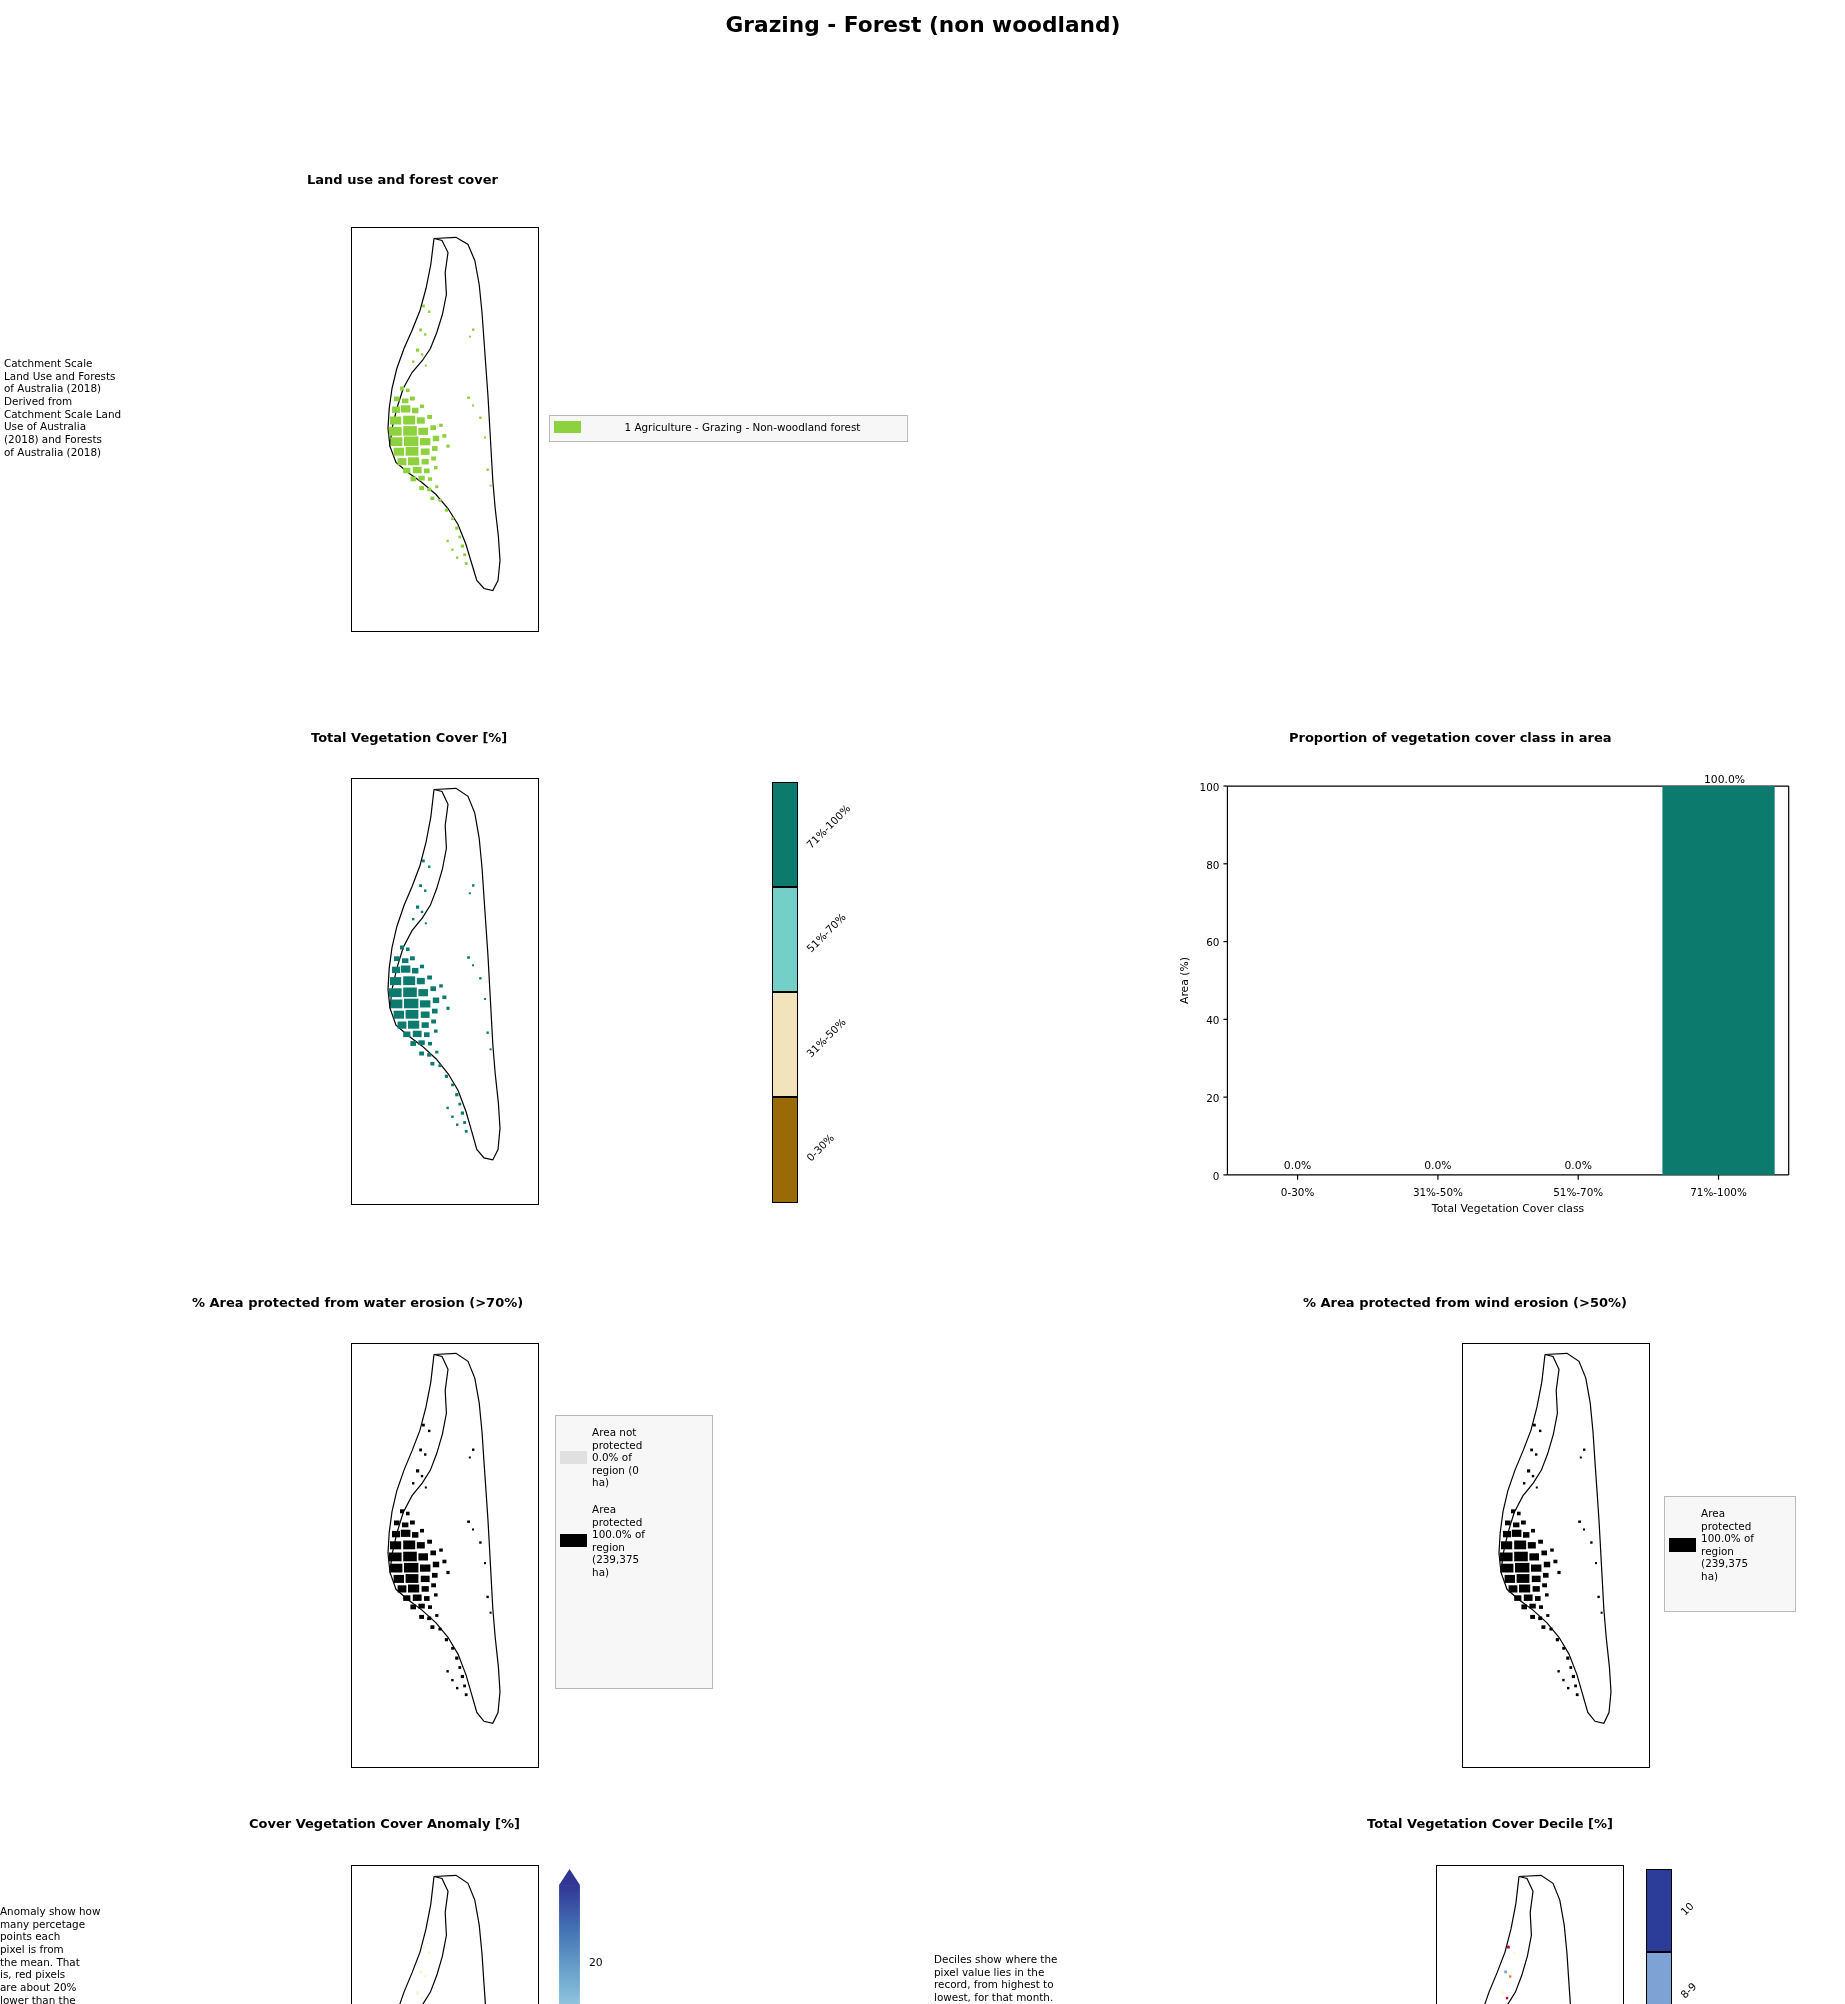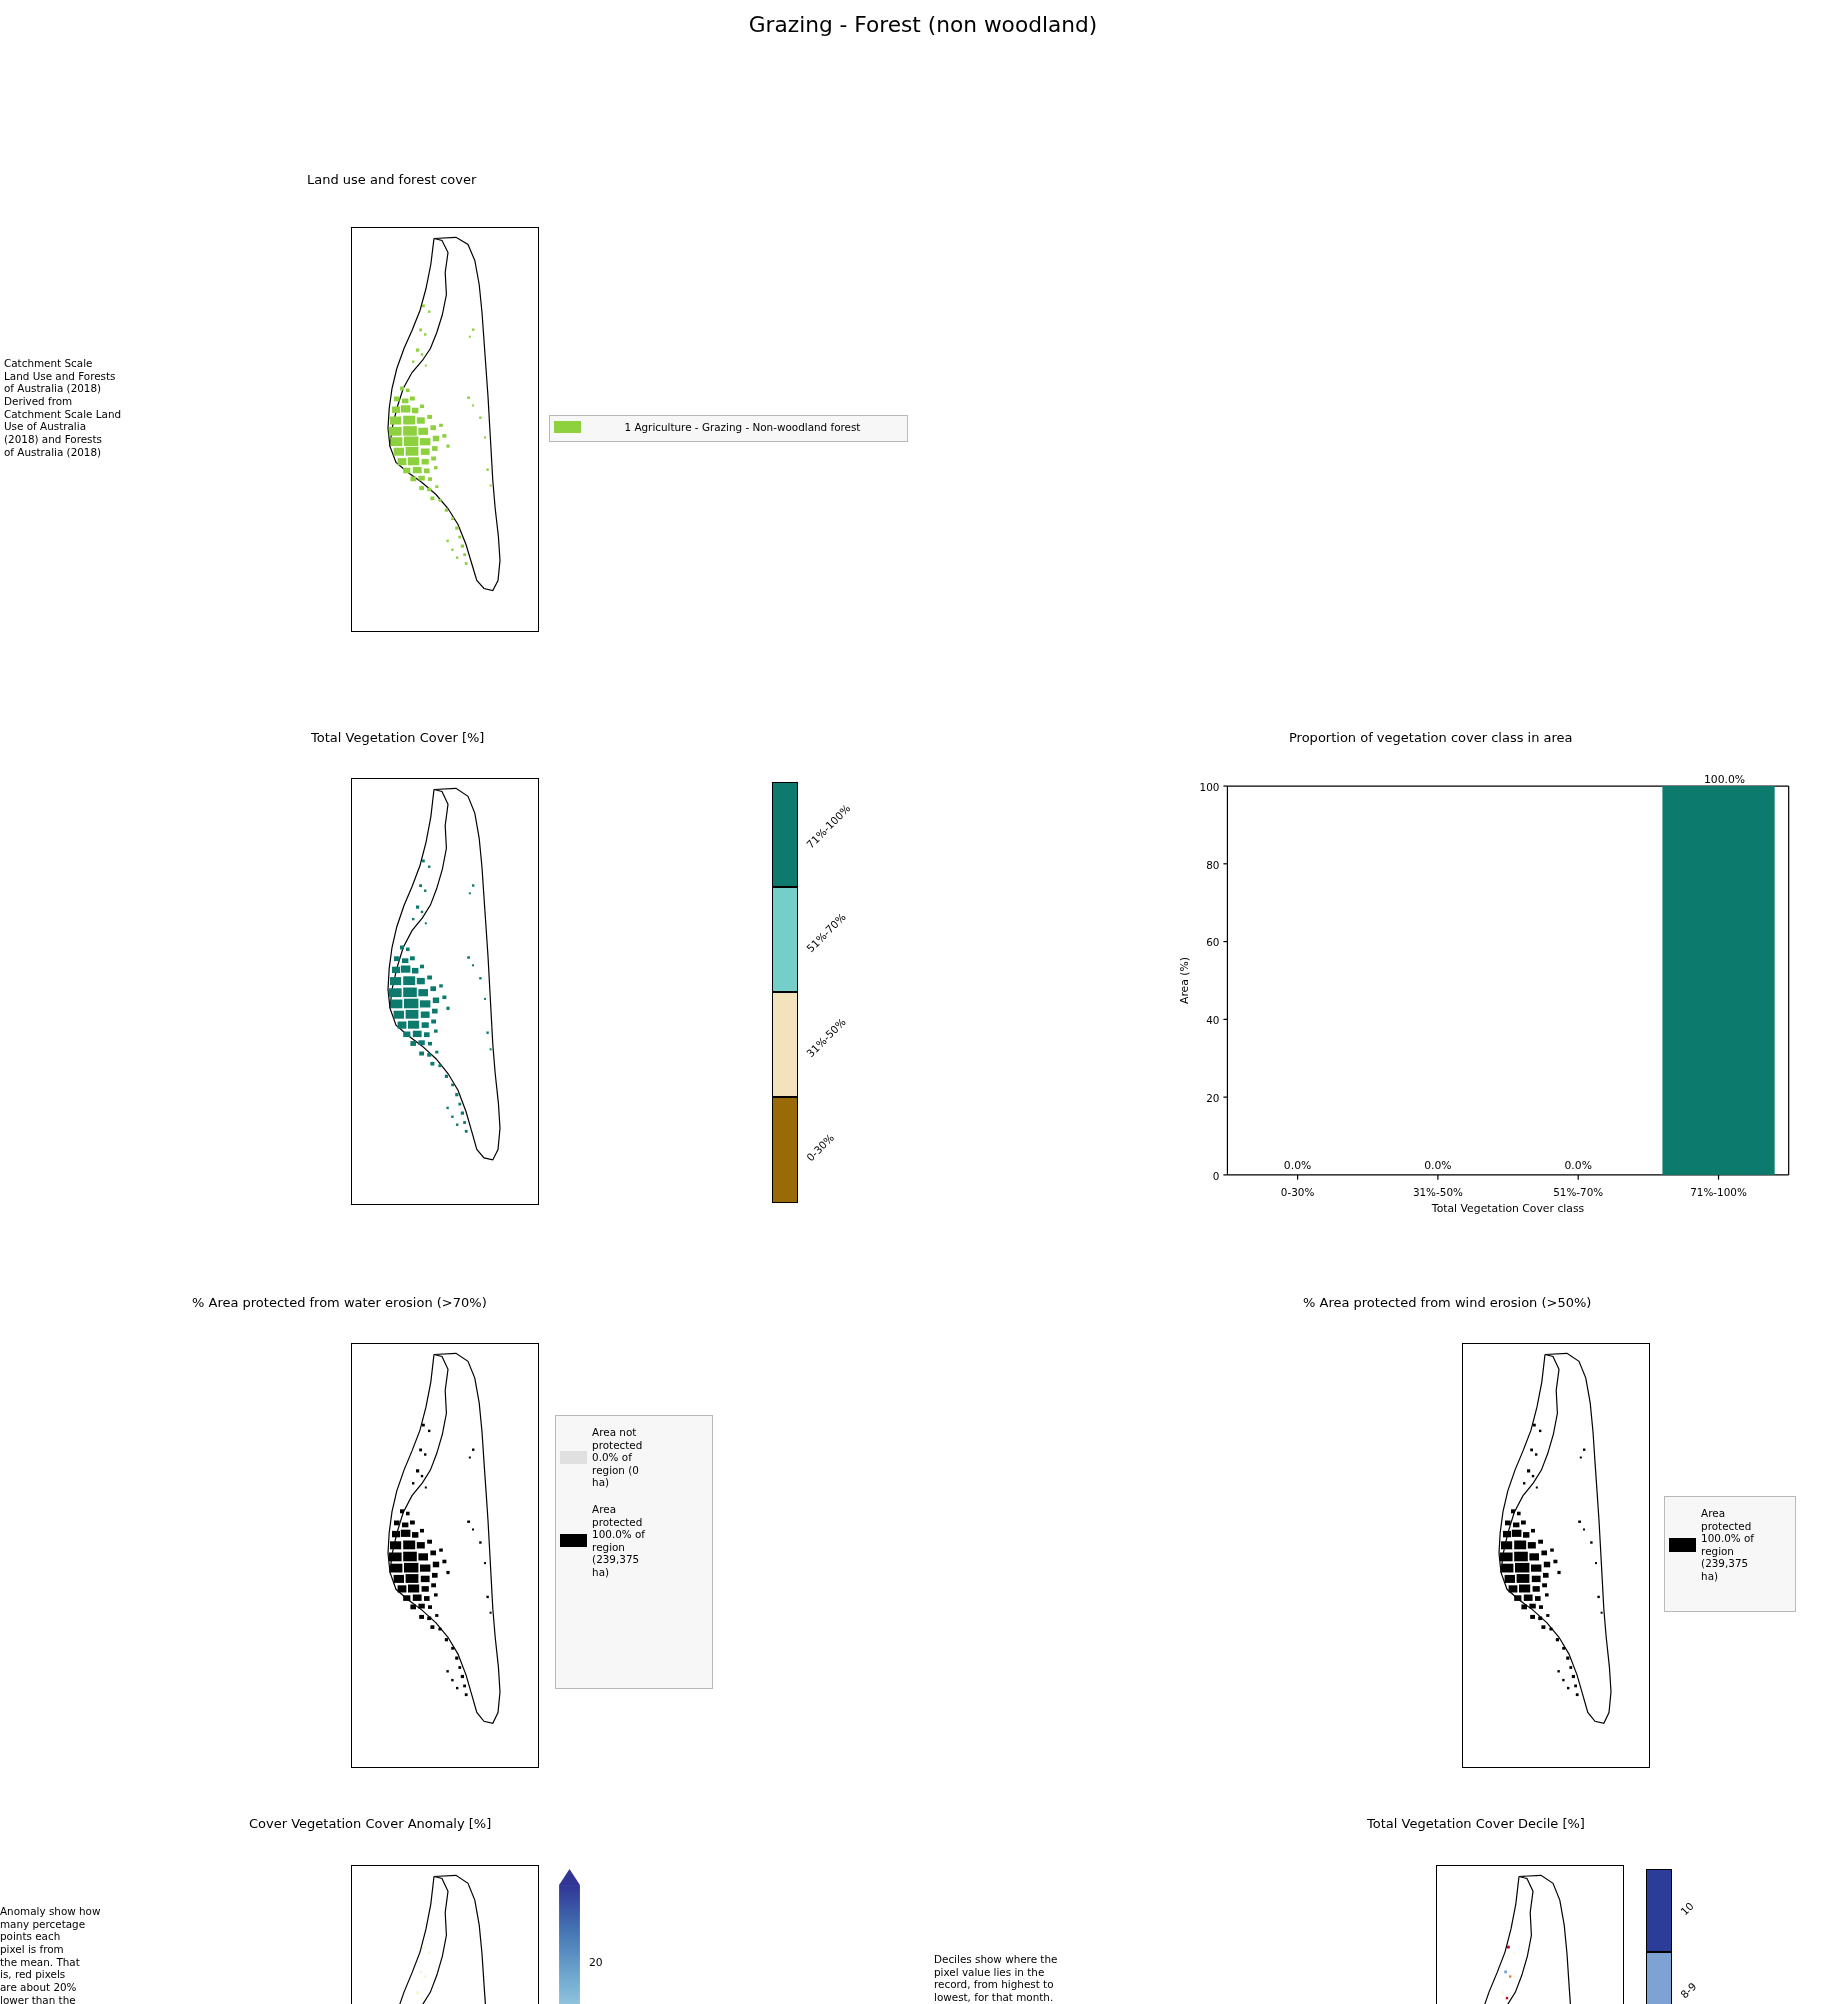--- a/index.html
+++ b/index.html
@@ -1,19 +1,19 @@
 <!DOCTYPE html>
 <html style="font-size:6.4px"><head>
 <meta charset="utf-8">
 <style>
   html,body{margin:0;padding:0;background:#ffffff;}
   body{width:1846px;height:2533px;position:relative;font-family:"DejaVu Sans",sans-serif;color:#000;}
   .abs{position:absolute;}
-  .title{font-size:21.7px;font-weight:normal;text-align:center;width:100%;top:12px;left:0;}
-  .panel-title{font-size:13px;font-weight:normal;}
+  .title{font-size:21.7px;font-weight:bold;text-align:center;width:100%;top:12px;left:0;}
+  .panel-title{font-size:13px;font-weight:bold;}
   .note{font-size:10.4px;line-height:1.22;color:#000;}
   .mapbox{border:1.2px solid #000;background:#ffffff;box-sizing:border-box;position:absolute;overflow:hidden;}
   .legendbox{border:0.8px solid #b9b9b9;background:#f7f7f7;box-sizing:border-box;position:absolute;}
   .legend-row{display:flex;align-items:center;gap:5.6px;padding:2.4px 4px;}
   .legend-swatch{width:26.5px;height:12px;display:inline-block;flex:none;}
   .legend-label{font-size:10.4px;line-height:1.2;}
   svg{display:block;}
   .cbar-label{font-size:10.4px;transform-origin:left top;}
   .axis-text{font-size:26px;fill:#000;}
   .axis-title{font-size:27px;fill:#000;}

